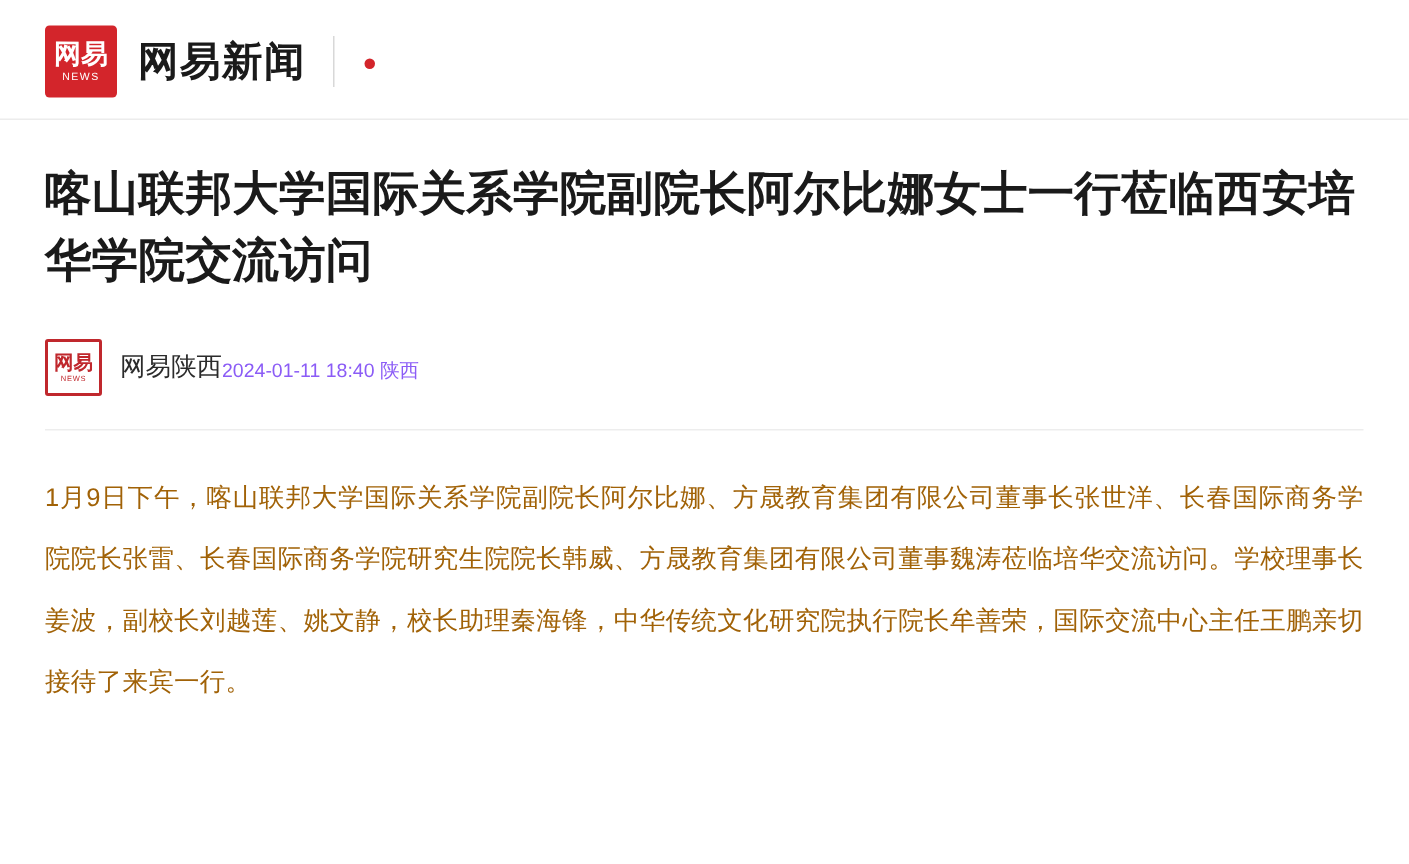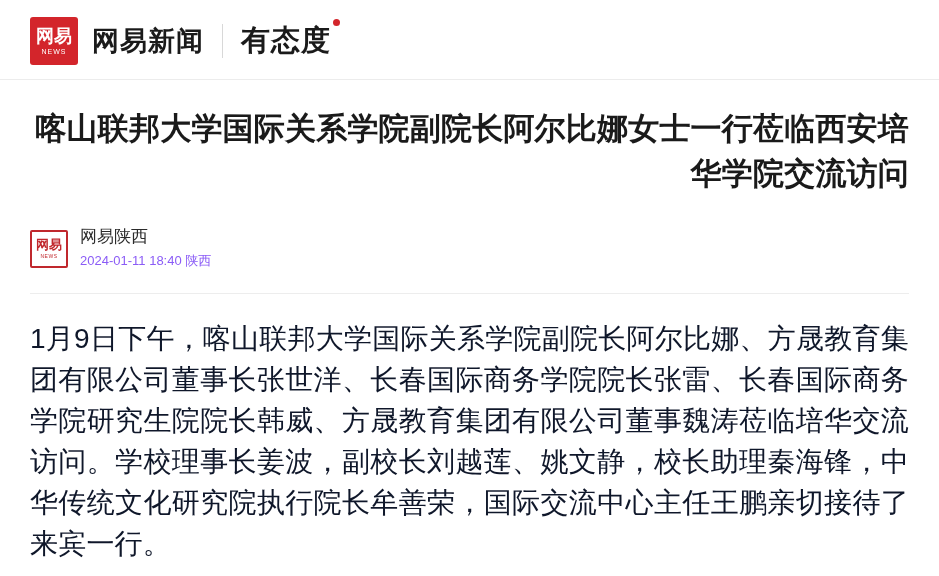--- a/index.html
+++ b/index.html
@@ -94,21 +94,20 @@
     box-sizing: border-box;
   }
   .headline {
     font-size: 31px;
     line-height: 45px;
     font-weight: bold;
     color: #1a1a1a;
     letter-spacing: 0.2px;
     margin: 0 0 6px 0;
     max-width: 880px;
-    text-align: right;
   }
 
   .byline {
     display: flex;
     align-items: center;
     margin-top: 30px;
   }
   .byline-logo {
     width: 38px;
     height: 38px;
@@ -129,21 +128,20 @@
     line-height: 1;
   }
   .byline-logo .en {
     font-size: 5px;
     margin-top: 2px;
     letter-spacing: 0.5px;
   }
   .byline-text {
     margin-left: 12px;
     display: flex;
-    flex-direction: column;
     justify-content: center;
   }
   .byline-source {
     font-size: 17px;
     color: #2b2b2b;
     line-height: 22px;
   }
   .byline-meta {
     font-size: 13px;
     color: #8b5cf6;
@@ -152,23 +150,23 @@
   }
 
   .divider {
     height: 1px;
     background: #ededed;
     margin: 22px 0 0 0;
   }
 
   .body-text {
     margin-top: 24px;
-    font-size: 28px;
+    font-size: 17px;
     line-height: 41px;
-    color: #0f172a;
+    color: #a16207;
     letter-spacing: 0.2px;
     text-align: justify;
     max-width: 880px;
   }
   .body-text p {
     margin: 0 0 0 0;
     text-indent: 0;
   }
 </style>
 </head>
@@ -177,21 +175,20 @@
 <div class="page">
 
   <div class="site-header">
     <div class="logo-mark">
       <div class="cn">网易</div>
       <div class="en">NEWS</div>
     </div>
     <div class="brand-name">网易新闻</div>
     <div class="brand-divider"></div>
     <div class="brand-slogan">
-      <span>有态度</span>
       <span class="slogan-dot"></span>
     </div>
   </div>
 
   <div class="article">
 
     <h1 class="headline">喀山联邦大学国际关系学院副院长阿尔比娜女士一行莅临西安培华学院交流访问</h1>
 
     <div class="byline">
       <div class="byline-logo">

